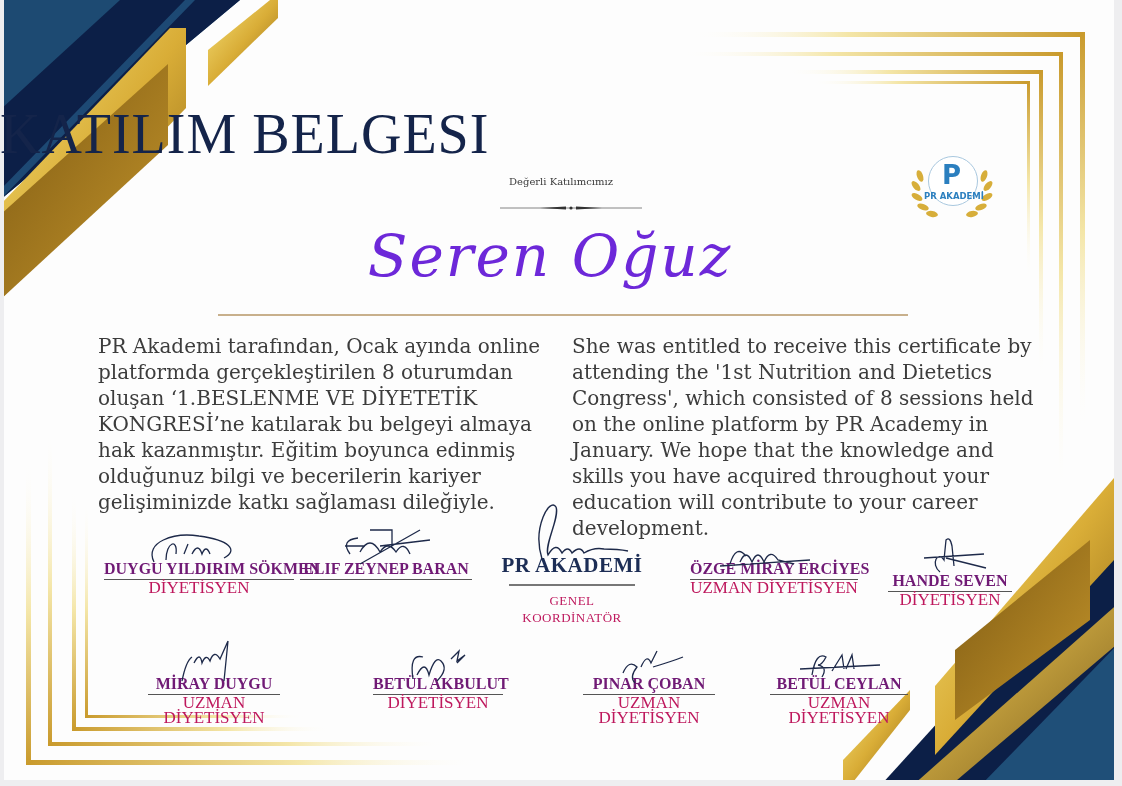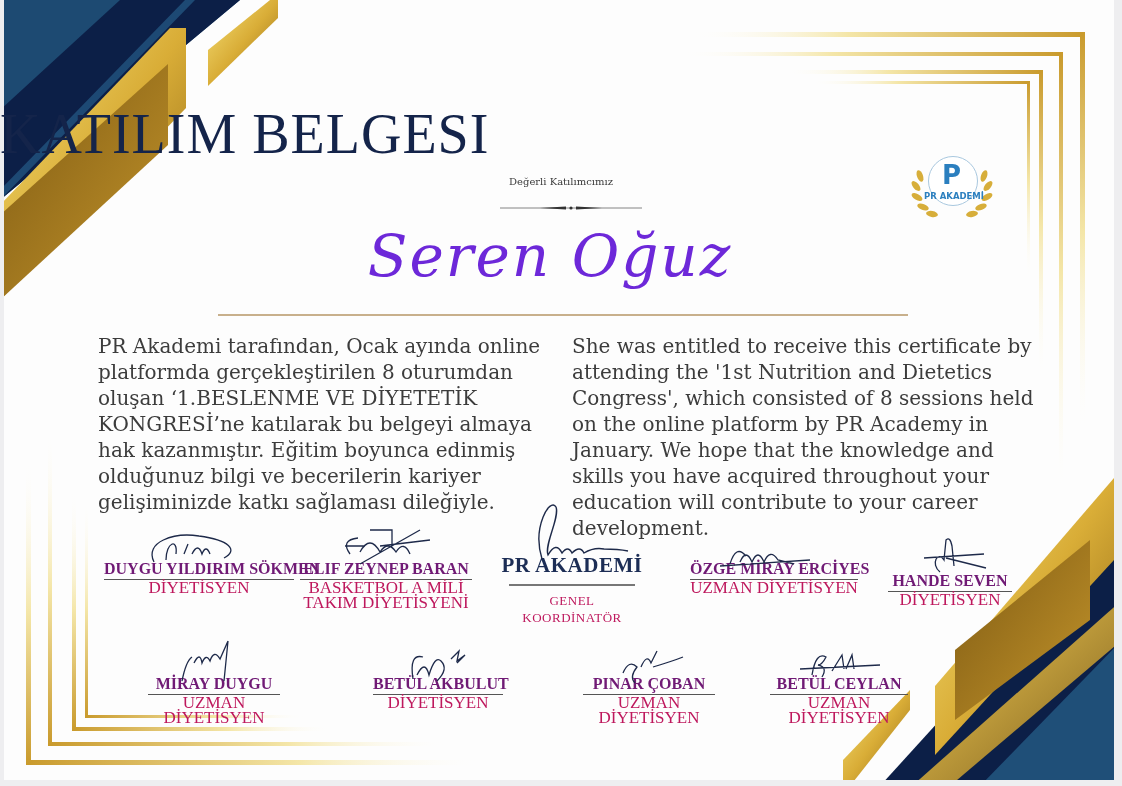--- a/index.html
+++ b/index.html
@@ -154,21 +154,20 @@
     </svg>
     <div class="nm">DUYGU YILDIRIM SÖKMEN</div>
     <div class="rl">DİYETİSYEN</div>
   </div>
 
   <div class="sig" style="left:300px;top:560px;width:172px;">
     <svg width="172" height="50" style="top:-36px">
       <path d="M50,30 q-10,-14 8,-16 M45,22 l20,0 M60,28 q10,-18 20,0 q8,-12 16,0 q8,-12 14,2 M70,6 l22,0 l0,14 M60,40 l60,-34 M80,22 l50,-6" fill="none" stroke="#1e2a4a" stroke-width="1.3"></path>
     </svg>
     <div class="nm">ELIF ZEYNEP BARAN</div>
-    <div class="rl">BASKETBOL A MİLİ TAKIM DİYETİSYENİ</div>
   </div>
 
   <div class="center-sig">
     <svg width="160" height="70" style="position:absolute;left:0;top:0">
       <path d="M50,62 C40,30 58,0 64,10 C68,20 52,48 56,58 q8,-14 14,-2 q6,-8 10,0 q8,-8 12,0 q10,-6 20,-4 q14,0 24,2" fill="none" stroke="#1e2a4a" stroke-width="1.4"></path>
     </svg>
     <div class="brand">PR AKADEMİ</div>
     <div class="line"></div>
     <div class="rl">GENEL</div>
     <div class="rl">KOORDİNATÖR</div>

